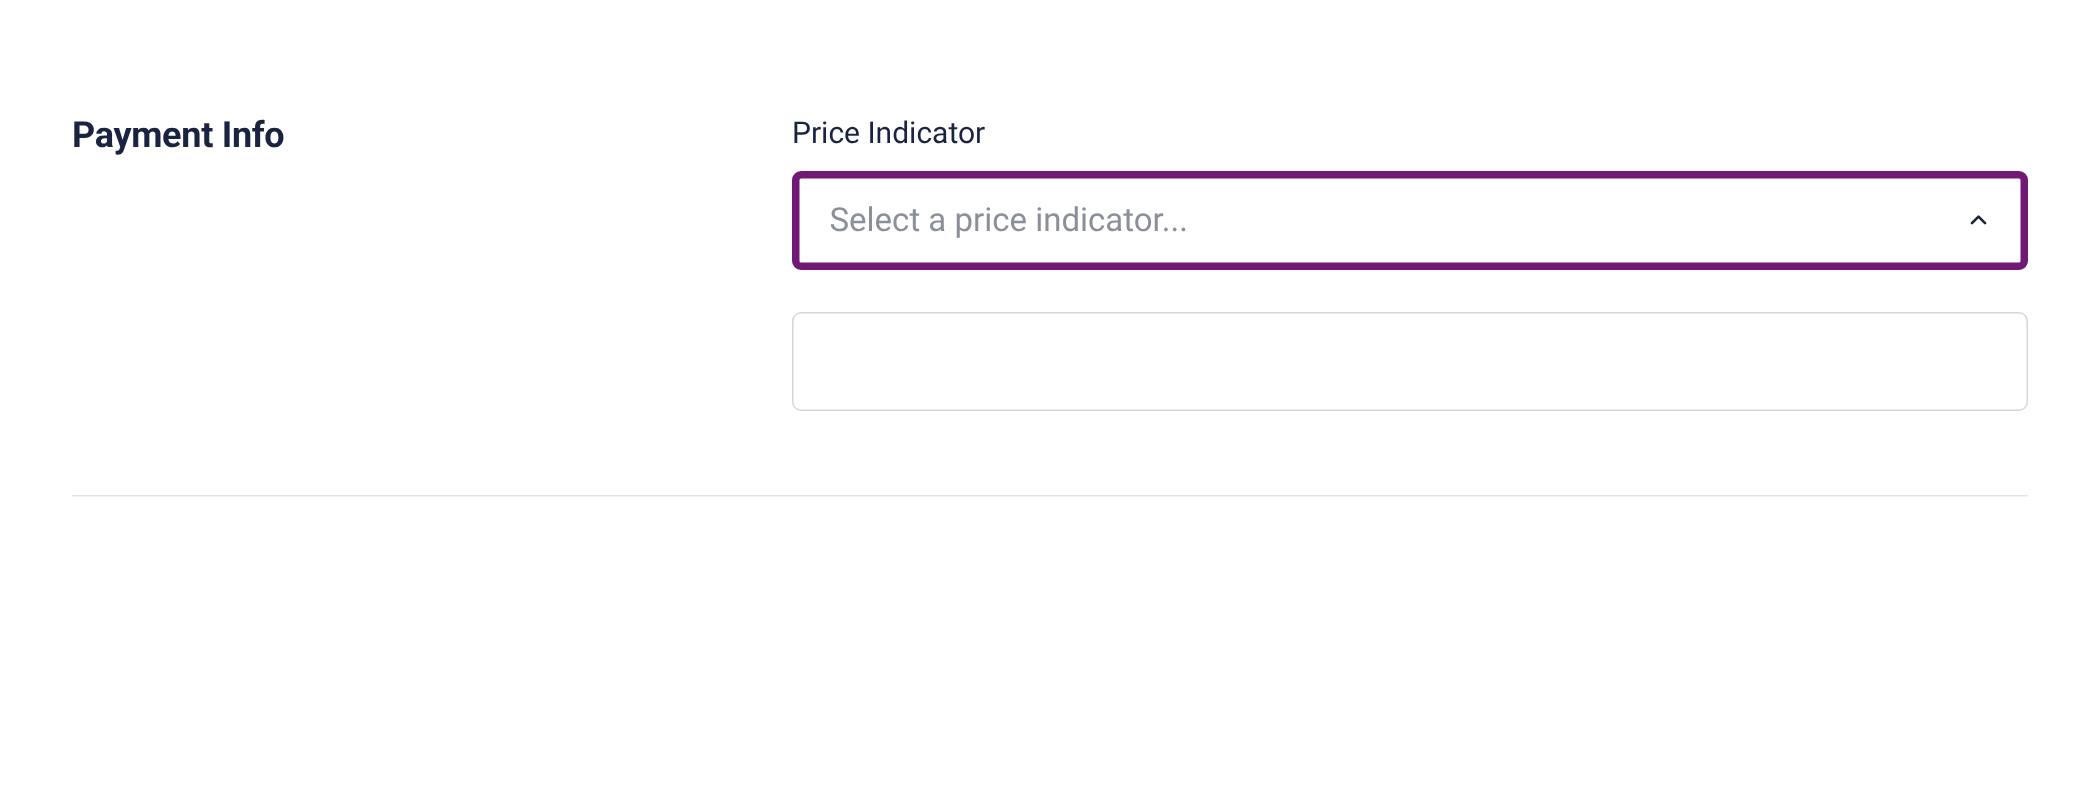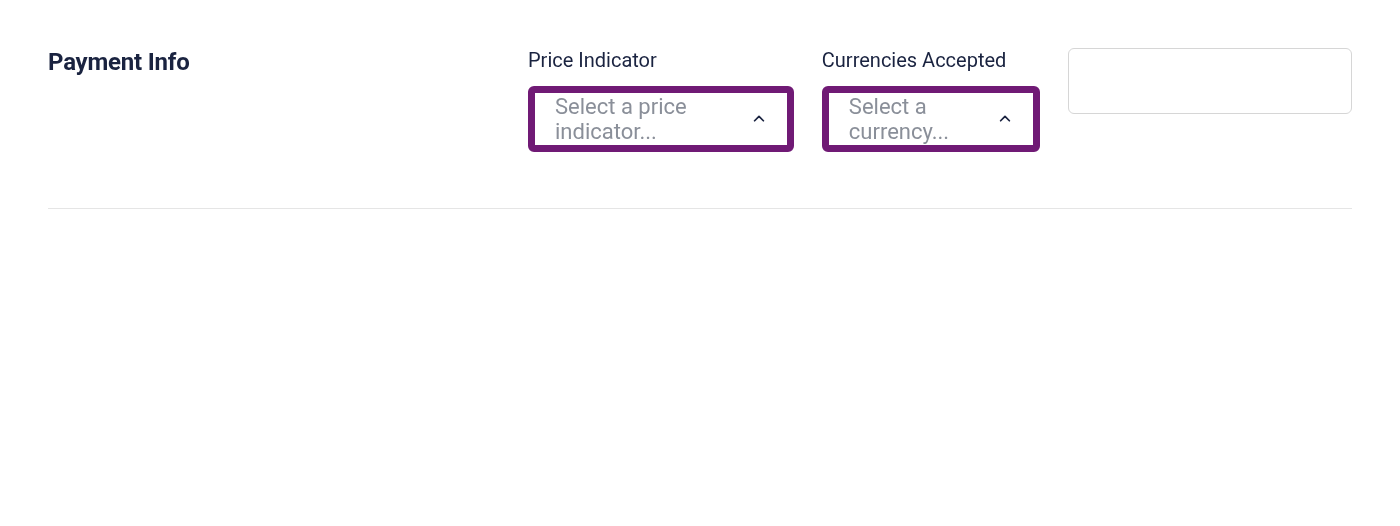--- a/index.html
+++ b/index.html
@@ -12,52 +12,53 @@
       background: #ffffff;
       width: 1400px;
       height: 526px;
       padding: 48px 48px 0 48px;
     }
     .form-section {
       display: flex;
       gap: 40px;
       border-bottom: 1px solid #e5e5e5;
       padding-bottom: 56px;
+      margin-top: 28px;
     }
     .section-title-col {
       width: 440px;
       flex-shrink: 0;
     }
     .section-title {
       font-size: 24px;
       font-weight: 700;
       color: #1a2340;
       letter-spacing: -0.2px;
     }
     .fields-col {
       flex: 1;
       display: flex;
-      flex-direction: row;
+      flex-direction: column;
       gap: 28px;
     }
     .field-group {
       display: flex;
       flex-direction: column;
       gap: 14px;
     }
     .field-label {
       font-size: 20px;
       font-weight: 400;
       color: #1a2340;
     }
     .select-control {
       position: relative;
       width: 100%;
       height: 66px;
-      border: 7px solid #701a75;
+      border: 5px solid #701a75;
       border-radius: 6px;
       background: #ffffff;
       display: flex;
       align-items: center;
       padding: 0 20px;
       cursor: pointer;
     }
     .select-placeholder {
       font-size: 22px;
       color: #8a8f99;
@@ -101,30 +102,19 @@
       <div class="select-control">
         <span class="select-placeholder">Select a price indicator...</span>
         <span class="select-chevron">
           <svg viewBox="0 0 16 16" fill="none" stroke="currentColor" stroke-width="2" stroke-linecap="round" stroke-linejoin="round">
             <polyline points="3,10 8,5 13,10"></polyline>
           </svg>
         </span>
       </div>
     </div>
 
-    <div class="field-group">
-      <label class="field-label">Currencies Accepted</label>
-      <div class="select-control">
-        <span class="select-placeholder">Select a currency...</span>
-        <span class="select-chevron">
-          <svg viewBox="0 0 16 16" fill="none" stroke="currentColor" stroke-width="2" stroke-linecap="round" stroke-linejoin="round">
-            <polyline points="3,10 8,5 13,10"></polyline>
-          </svg>
-        </span>
-      </div>
-    </div>
 
     <div class="field-group">
       <input type="text" class="input-control" value="" style="">
     </div>
 
   </div>
 </div>
 
 </body></html>

